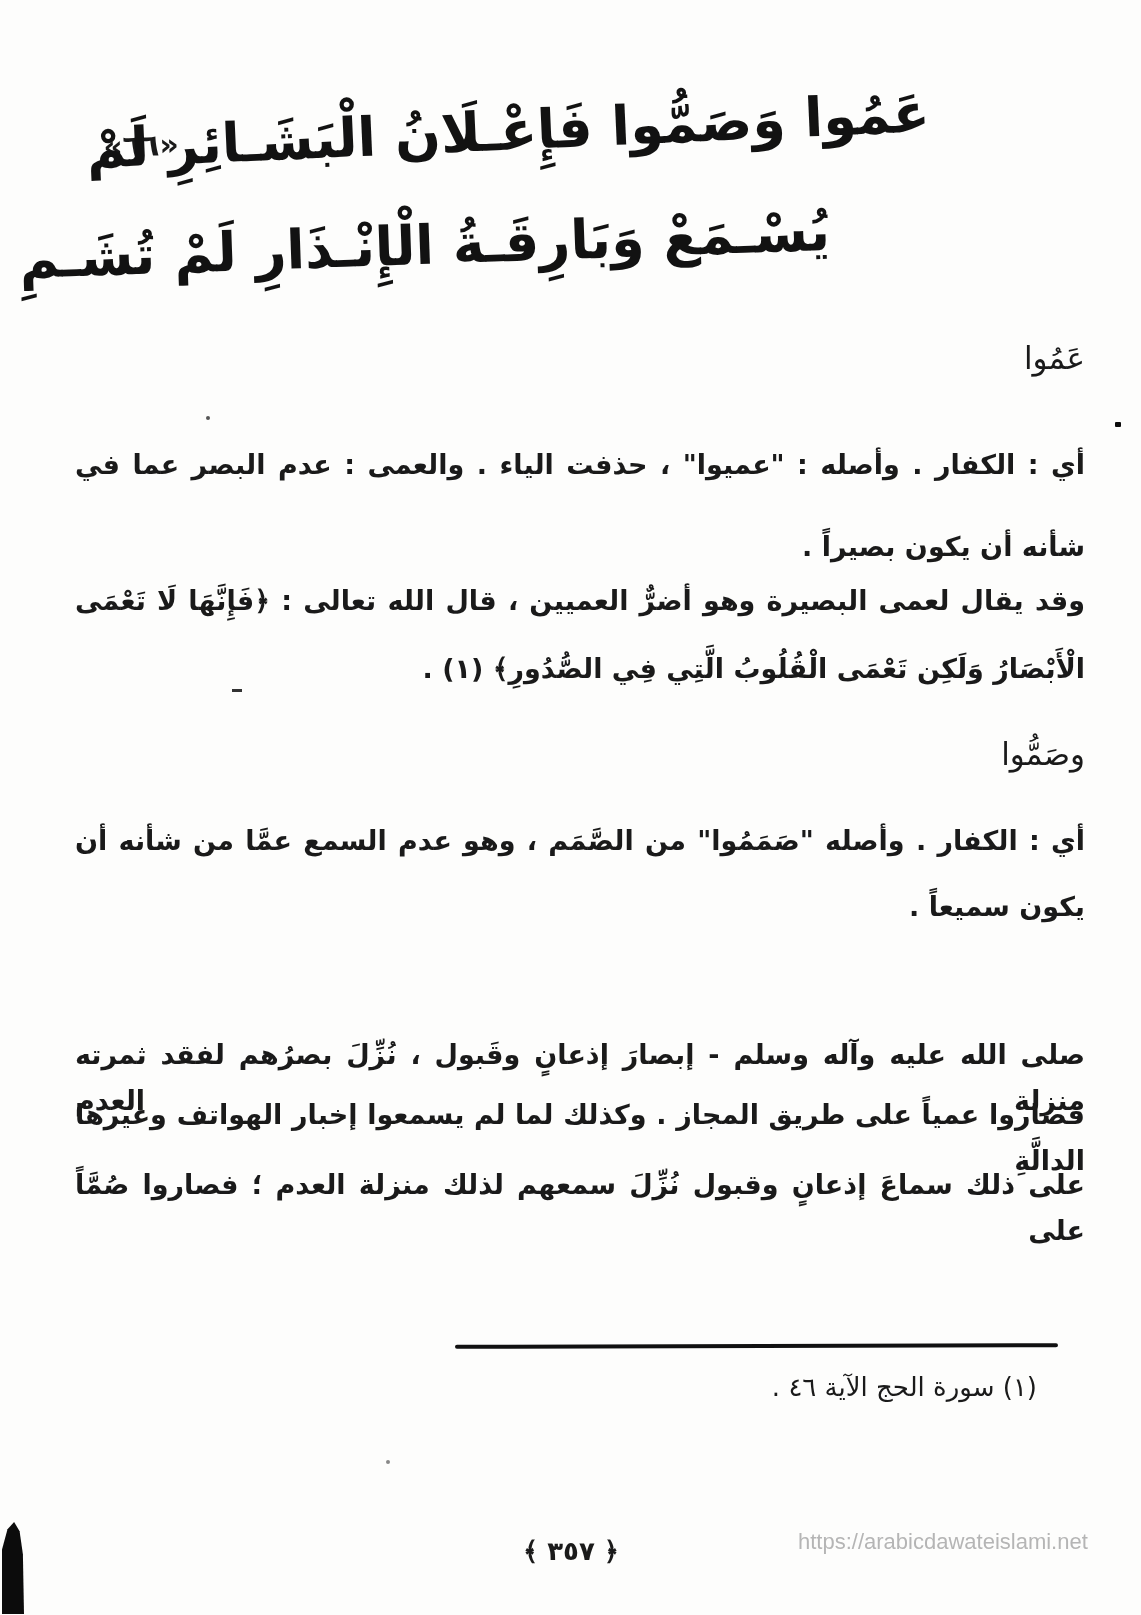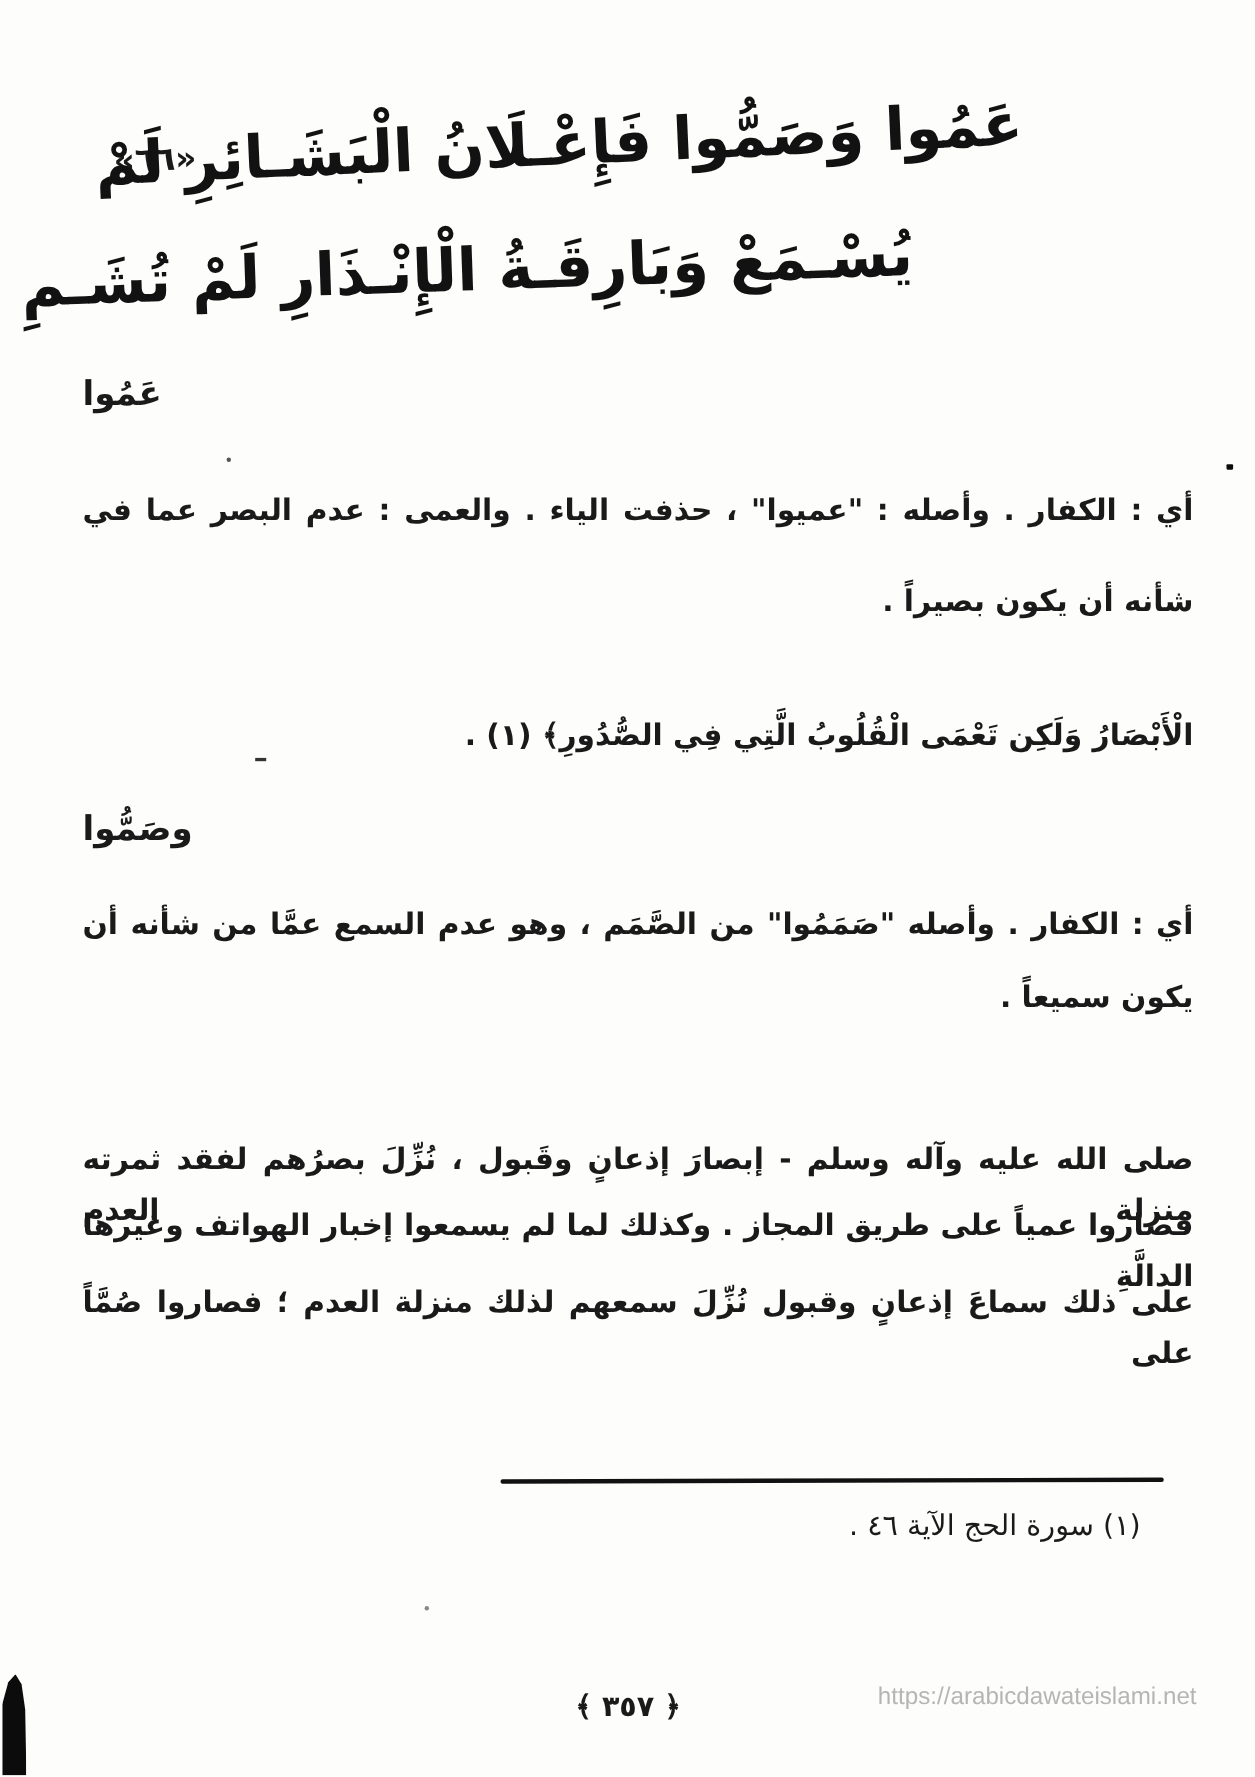--- a/index.html
+++ b/index.html
@@ -23,22 +23,22 @@
   .verse-line2{top:212px;left:130px;width:700px;font-size:54px;transform:rotate(-2deg);}
   .verse-number{
     position:absolute;top:128px;left:81px;width:120px;
     font-size:30px;font-weight:700;text-align:center;transform:rotate(-2deg);
   }
   
   .content{
     position:absolute;top:0;right:56px;width:1010px;height:1615px;
   }
   .heading{
-    position:absolute;width:100%;text-align:left;
-    font-size:31px;font-weight:700;
+    position:absolute;width:100%;text-align:right;
+    font-size:31px;font-weight:400;
   }
   .line{
     position:absolute;width:100%;
     font-size:27px;font-weight:700;line-height:46px;
     direction:rtl;
   }
   .line.full{text-align:justify;text-align-last:justify;}
   .line.short{text-align:right;}
   
   .footnote-rule{
@@ -78,20 +78,21 @@
   <div class="verse-number">«٦٦»</div>
   <div class="verse-line verse-line1">عَمُوا وَصَمُّوا فَإِعْـلَانُ الْبَشَـائِرِ لَمْ</div>
   <div class="verse-line verse-line2">يُسْـمَعْ وَبَارِقَـةُ الْإِنْـذَارِ لَمْ تُشَـمِ</div>
 
   <div class="content">
 
     <div class="heading" style="top:340px">عَمُوا</div>
     <div class="line full" style="top:442px">أي : الكفار . وأصله : "عميوا" ، حذفت الياء . والعمى : عدم البصر عما في</div>
     <div class="line short" style="top:524px">شأنه أن يكون بصيراً .</div>
 
+    <div class="line full" style="top:578px">وقد يقال لعمى البصيرة وهو أضرٌّ العميين ، قال الله تعالى : ﴿فَإِنَّهَا لَا تَعْمَى</div>
     <div class="line short" style="top:646px">الْأَبْصَارُ وَلَكِن تَعْمَى الْقُلُوبُ الَّتِي فِي الصُّدُورِ﴾ (١) .</div>
 
     <div class="heading" style="top:736px">وصَمُّوا</div>
     <div class="line full" style="top:818px">أي : الكفار . وأصله "صَمَمُوا" من الصَّمَم ، وهو عدم السمع عمَّا من شأنه أن</div>
     <div class="line short" style="top:884px">يكون سميعاً .</div>
 
     <div class="line full" style="top:1032px">صلى الله عليه وآله وسلم - إبصارَ إذعانٍ وقَبول ، نُزِّلَ بصرُهم لفقد ثمرته منزلة العدم</div>
     <div class="line full" style="top:1162px">على ذلك سماعَ إذعانٍ وقبول نُزِّلَ سمعهم لذلك منزلة العدم ؛ فصاروا صُمَّاً على</div>
     <div class="line full" style="top:1092px">فصاروا عمياً على طريق المجاز . وكذلك لما لم يسمعوا إخبار الهواتف وغيرها الدالَّةِ</div>
 

